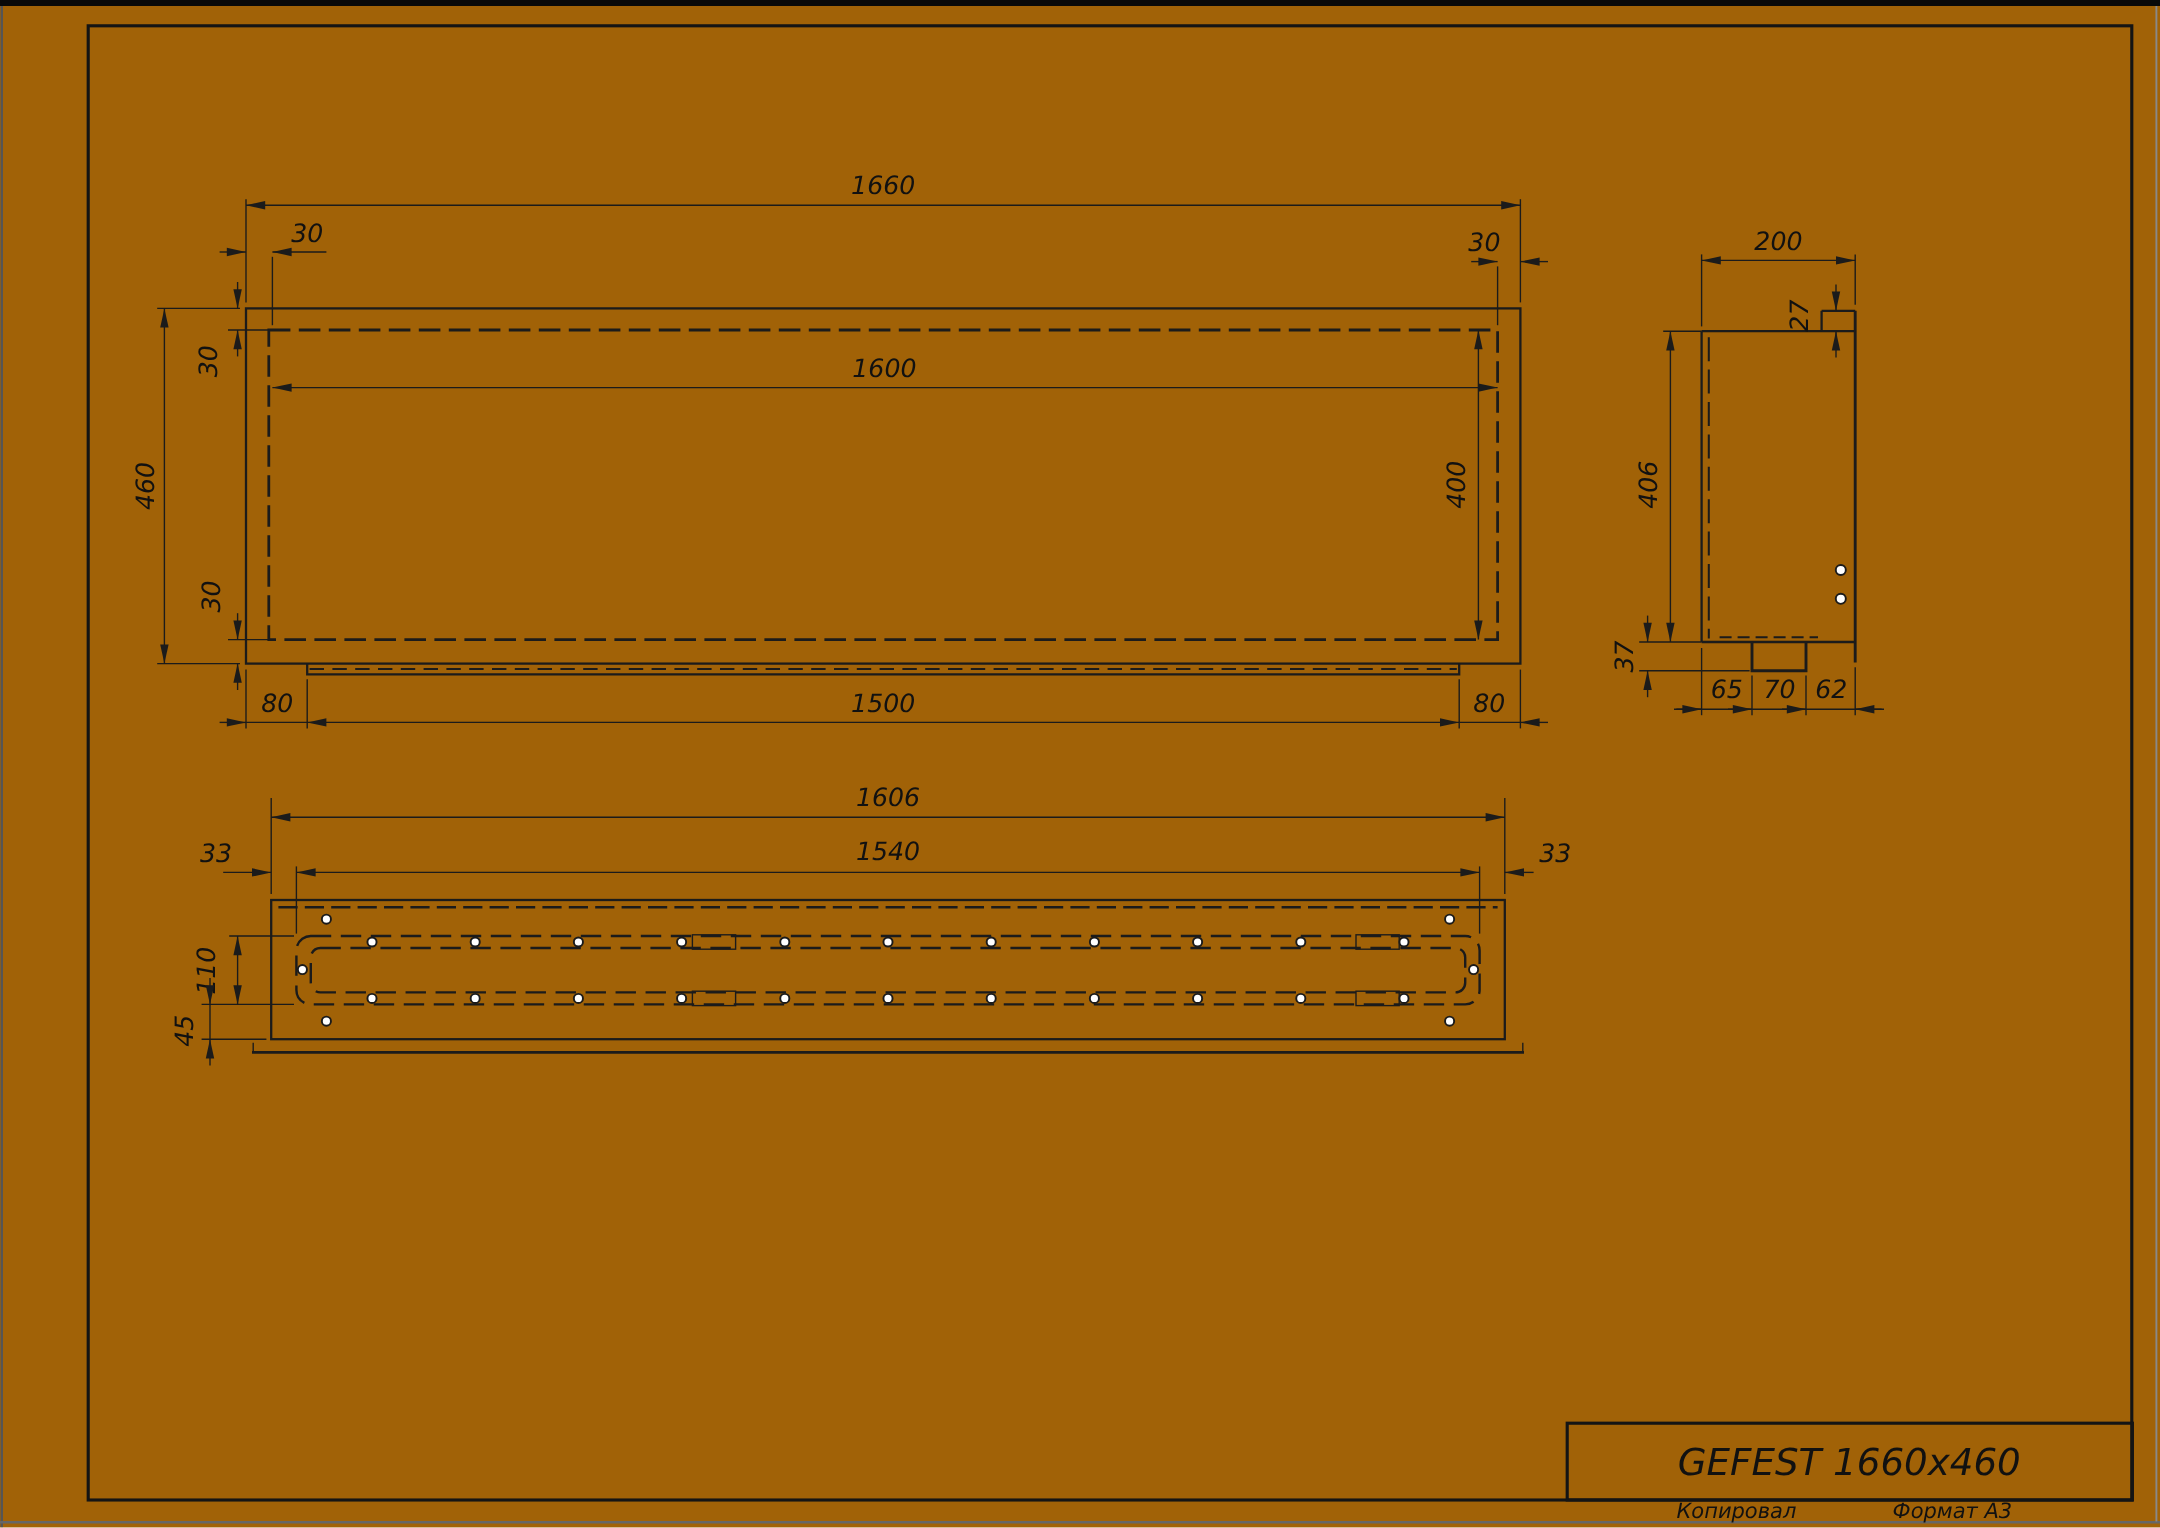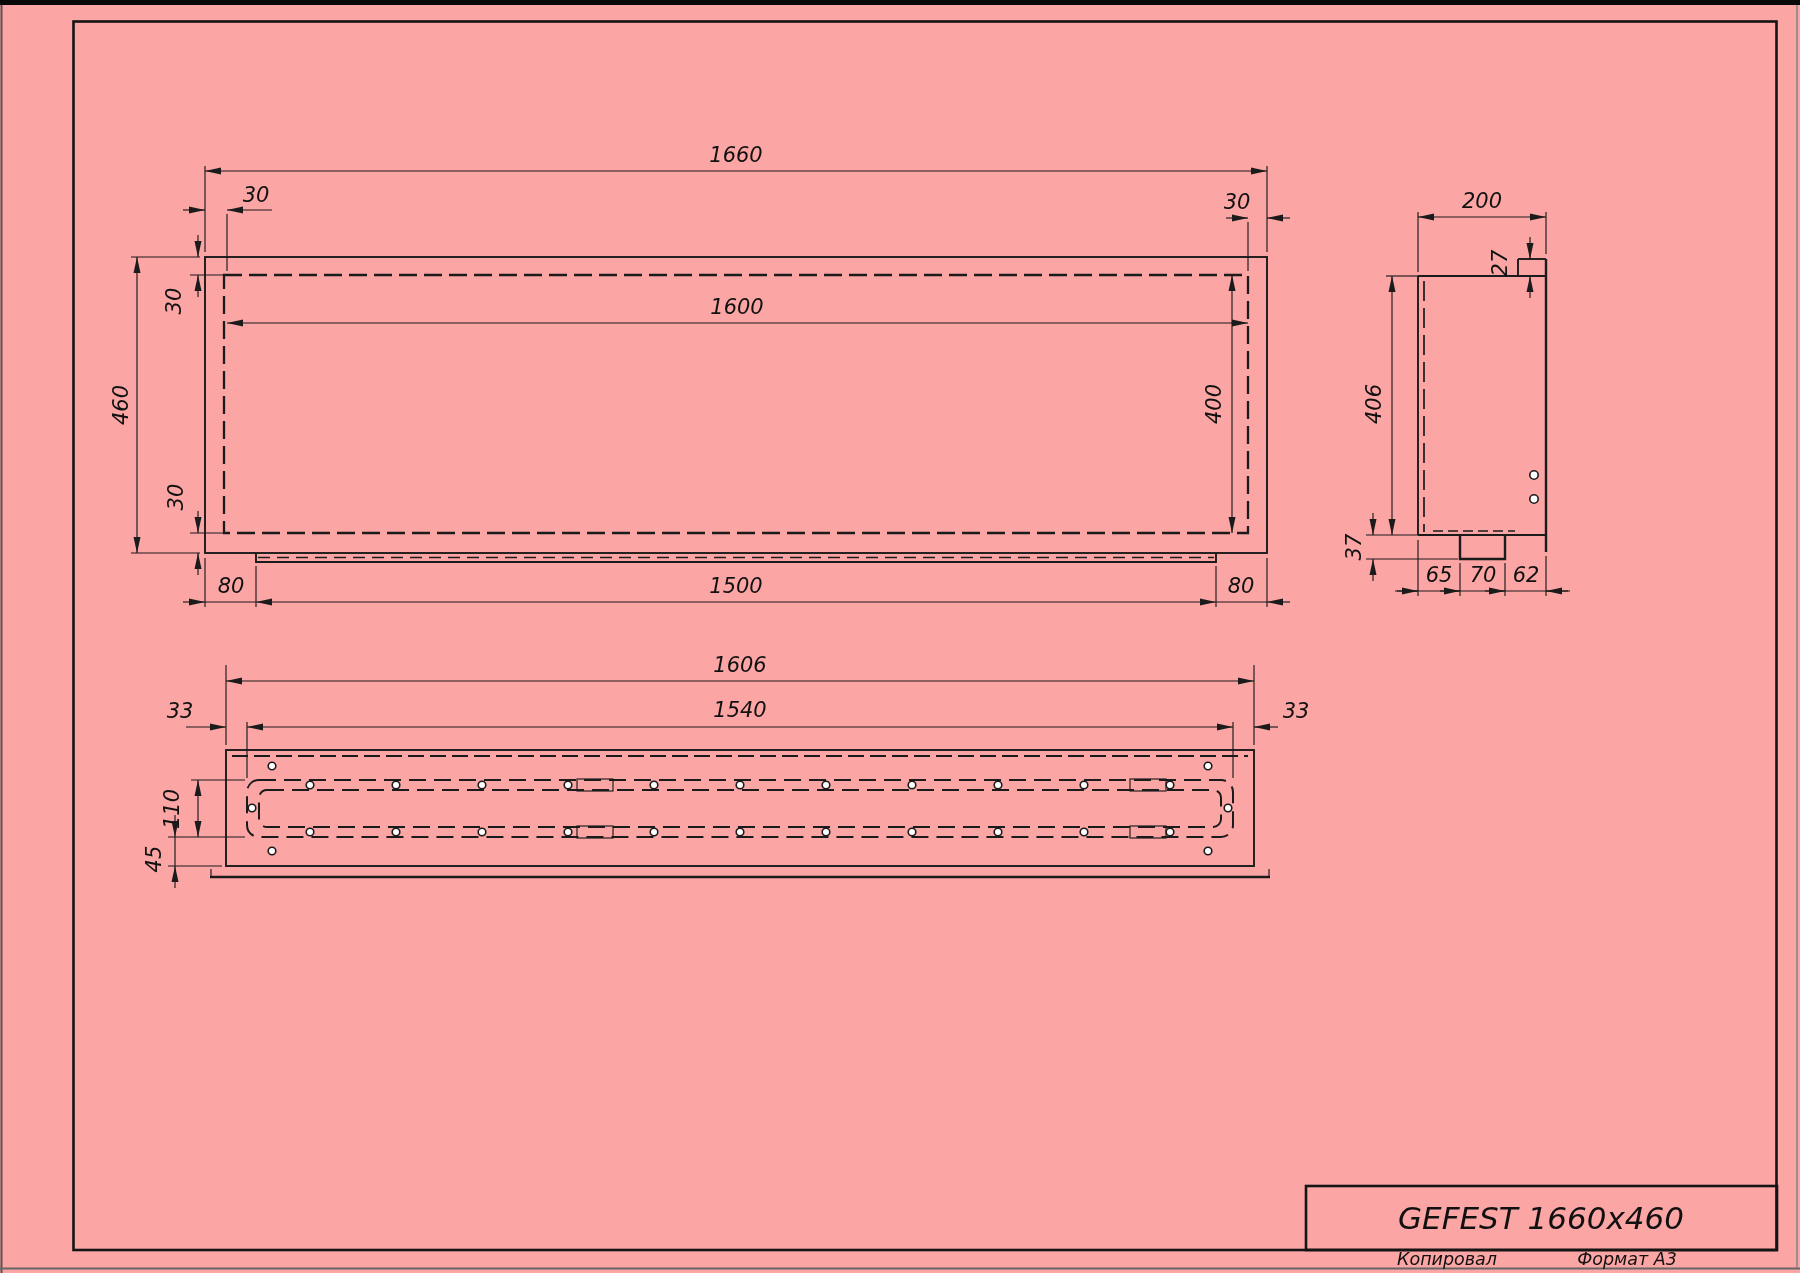--- a/index.html
+++ b/index.html
@@ -1,16 +1,16 @@
 <!DOCTYPE html>
 <html><head>
 <meta charset="utf-8">
 <style>
   html,body{margin:0;padding:0;background:#ffffff;}
-  .page{position:relative;width:1800px;height:1273px;background:#fca5a5;overflow:hidden;
+  .page{position:relative;width:1800px;height:1273px;background:#a16207;overflow:hidden;
         font-family:"DejaVu Sans",sans-serif;}
   svg{position:absolute;left:0;top:0;}
   .edge{stroke:#1b1b1b;stroke-width:1.9;fill:none;}
   .thick{stroke:#1b1b1b;stroke-width:2.4;fill:none;}
   .thin{stroke:#1b1b1b;stroke-width:1.15;fill:none;}
   .dash{stroke:#1b1b1b;fill:none;}
   .hole{fill:#ffffff;stroke:#1b1b1b;stroke-width:1.6;}
   text{fill:#111;font-family:"DejaVu Sans",sans-serif;font-style:italic;}
   .dimtxt{font-size:21px;text-anchor:middle;}
   .titletxt{font-size:31px;text-anchor:middle;}

